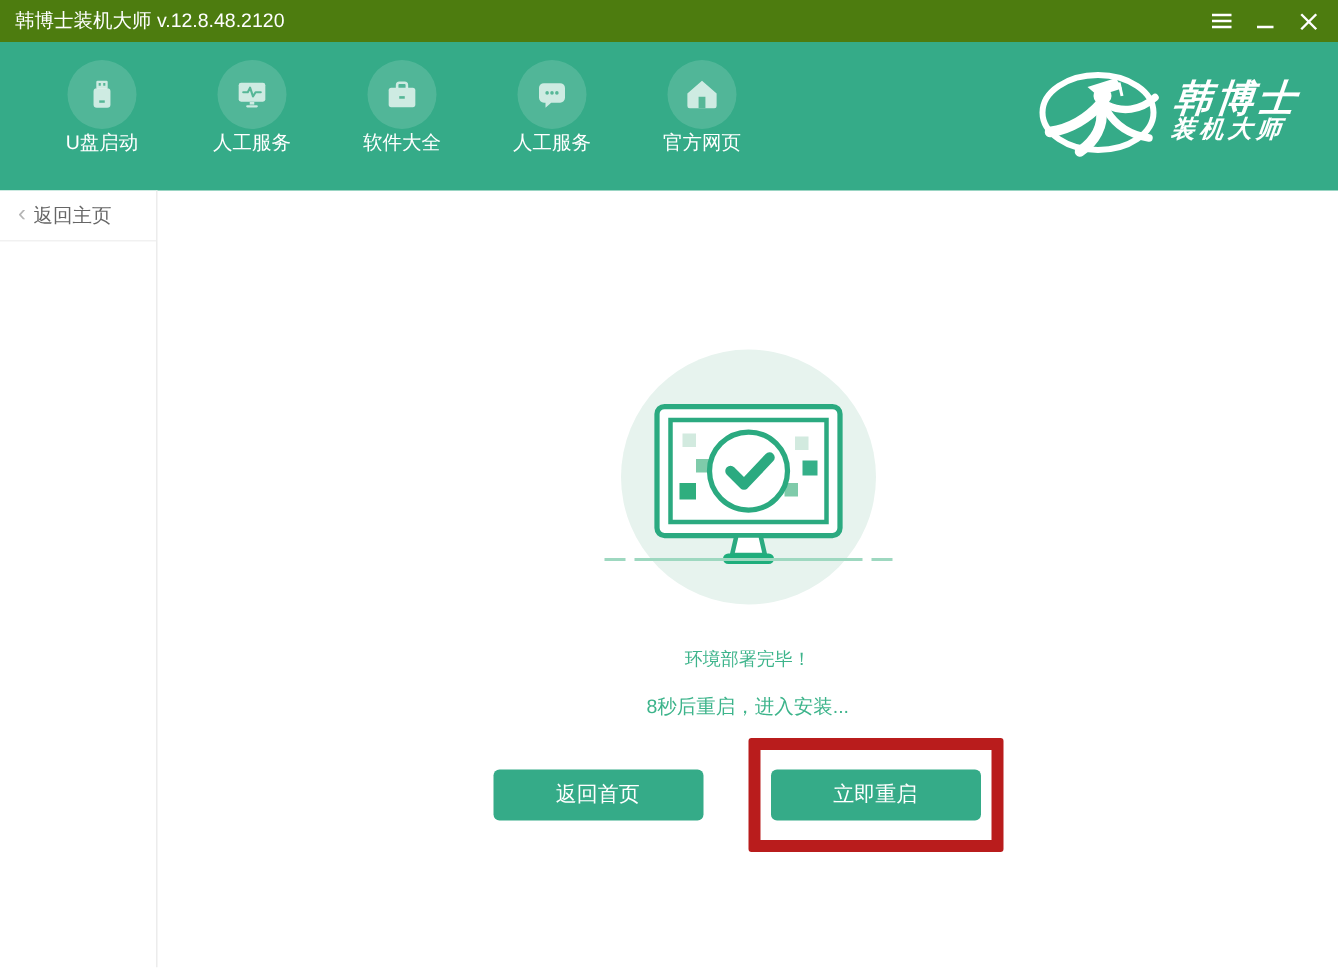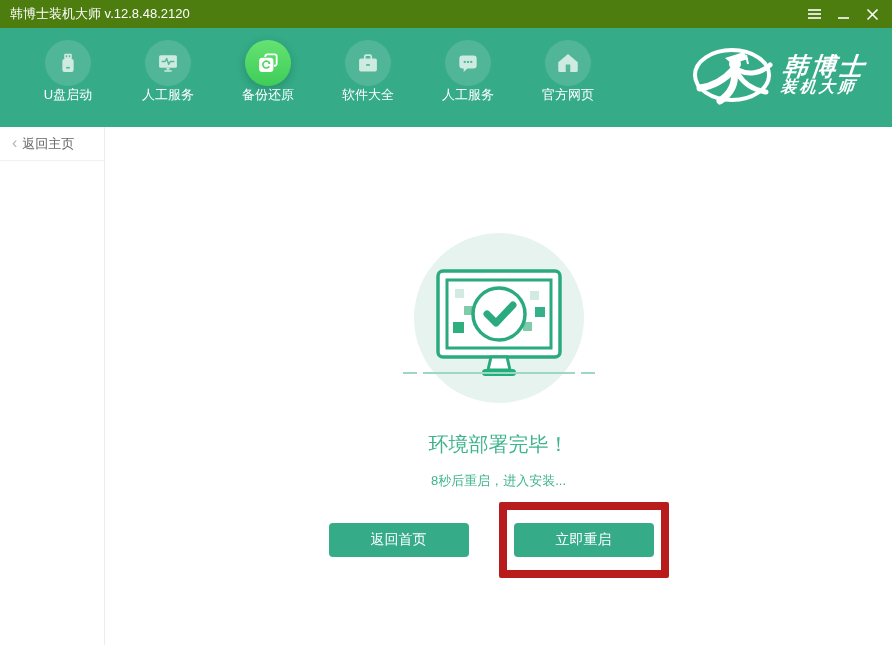--- a/index.html
+++ b/index.html
@@ -54,21 +54,21 @@
   }
   .back-chevron { color: #b5b5b5; font-size: 16px; line-height: 1; margin-top: -2px; }
   .custom-restore {
     position: absolute; top: 238px; left: 0; width: 100%;
     display: flex; flex-direction: column; align-items: center; gap: 4px;
     color: #3db48b; font-size: 13px; cursor: pointer;
   }
 
   .main { flex: 1; display: flex; flex-direction: column; align-items: center; background: #ffffff; }
   .illustration { margin-top: 96px; flex: 0 0 auto; }
-  .status-title { margin-top: 8px; font-size: 20px; font-weight: normal; color: #3db48b; }
+  .status-title { margin-top: 8px; font-size: 12px; font-weight: normal; color: #3db48b; }
   .status-sub { margin-top: 14px; font-size: 13px; color: #3db48b; }
   .btn-row { margin-top: 12px; display: flex; align-items: center; gap: 30px; }
   .btn {
     width: 140px; height: 34px; background: #35ab88; color: #ffffff;
     border: none; border-radius: 4px; font-size: 14px;
     font-family: Liberation Serif, serif; cursor: pointer;
   }
   .red-annotation { border: 8px solid #b91c1c; border-radius: 2px; padding: 13px 7px; }
 </style>
 </head>
@@ -128,31 +128,20 @@
         <svg width="26" height="26" viewBox="0 0 24 24">
           <rect x="3.8" y="4.8" width="16.4" height="11.6" rx="1.5" fill="rgba(255,255,255,0.72)"></rect>
           <polyline points="6.6,10.6 9.4,10.6 10.8,7.8 12.6,13.2 14.2,10.6 17.4,10.6" fill="none" stroke="#56b797" stroke-width="1.3" stroke-linejoin="round" stroke-linecap="round"></polyline>
           <rect x="10.6" y="16.6" width="2.8" height="1.6" fill="rgba(255,255,255,0.72)"></rect>
           <rect x="8.4" y="18.6" width="7.2" height="1.4" rx="0.7" fill="rgba(255,255,255,0.72)"></rect>
         </svg>
       </span>
       <span class="nav-label">人工服务</span>
     </div>
 
-    <div class="nav-item">
-      <span class="nav-circle active">
-        <svg width="26" height="26" viewBox="0 0 24 24">
-          <path d="M9.5 6.5 V6 a2 2 0 0 1 2-2 h6.5 a2 2 0 0 1 2 2 v6.5 a2 2 0 0 1 -2 2 h-0.5" fill="none" stroke="#ffffff" stroke-width="1.7"></path>
-          <rect x="3.8" y="7.2" width="13.2" height="13.2" rx="3" fill="#ffffff"></rect>
-          <path d="M13.4 12.2 a3.2 3.2 0 1 0 -0.6 3.4" fill="none" stroke="#4ed45f" stroke-width="1.5" stroke-linecap="round"></path>
-          <path d="M13.8 10.6 l0.1 2 l-2 -0.1 z" fill="#4ed45f"></path>
-        </svg>
-      </span>
-      <span class="nav-label">备份还原</span>
-    </div>
 
     <div class="nav-item">
       <span class="nav-circle">
         <svg width="26" height="26" viewBox="0 0 24 24">
           <path d="M9 8 V6.2 a1.4 1.4 0 0 1 1.4 -1.4 h3.2 a1.4 1.4 0 0 1 1.4 1.4 V8" fill="none" stroke="rgba(255,255,255,0.72)" stroke-width="1.6"></path>
           <rect x="3.8" y="7.8" width="16.4" height="12" rx="1.6" fill="rgba(255,255,255,0.72)"></rect>
           <rect x="10.3" y="13" width="3.4" height="1.6" fill="#56b797"></rect>
         </svg>
       </span>
       <span class="nav-label">软件大全</span>

